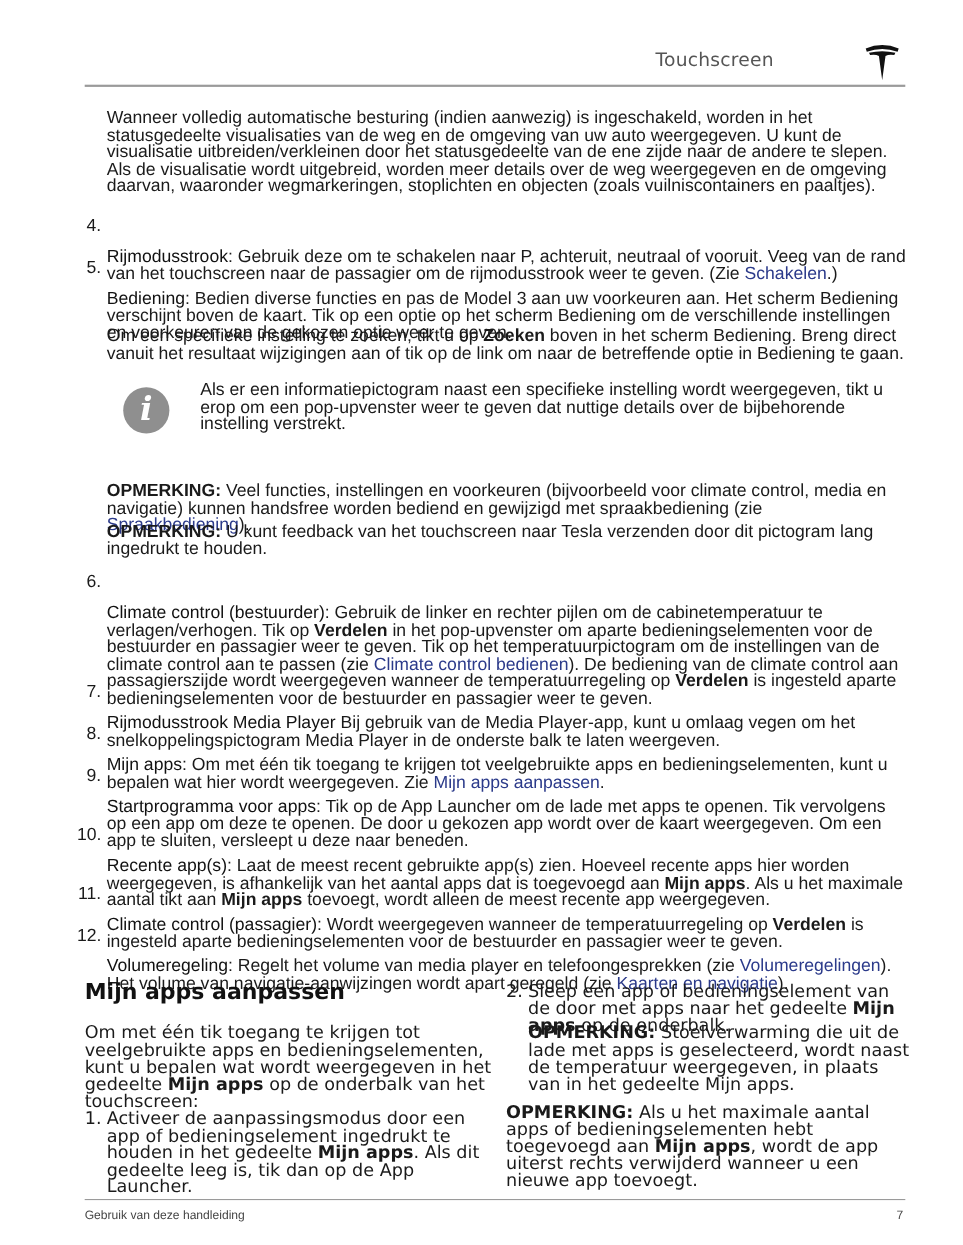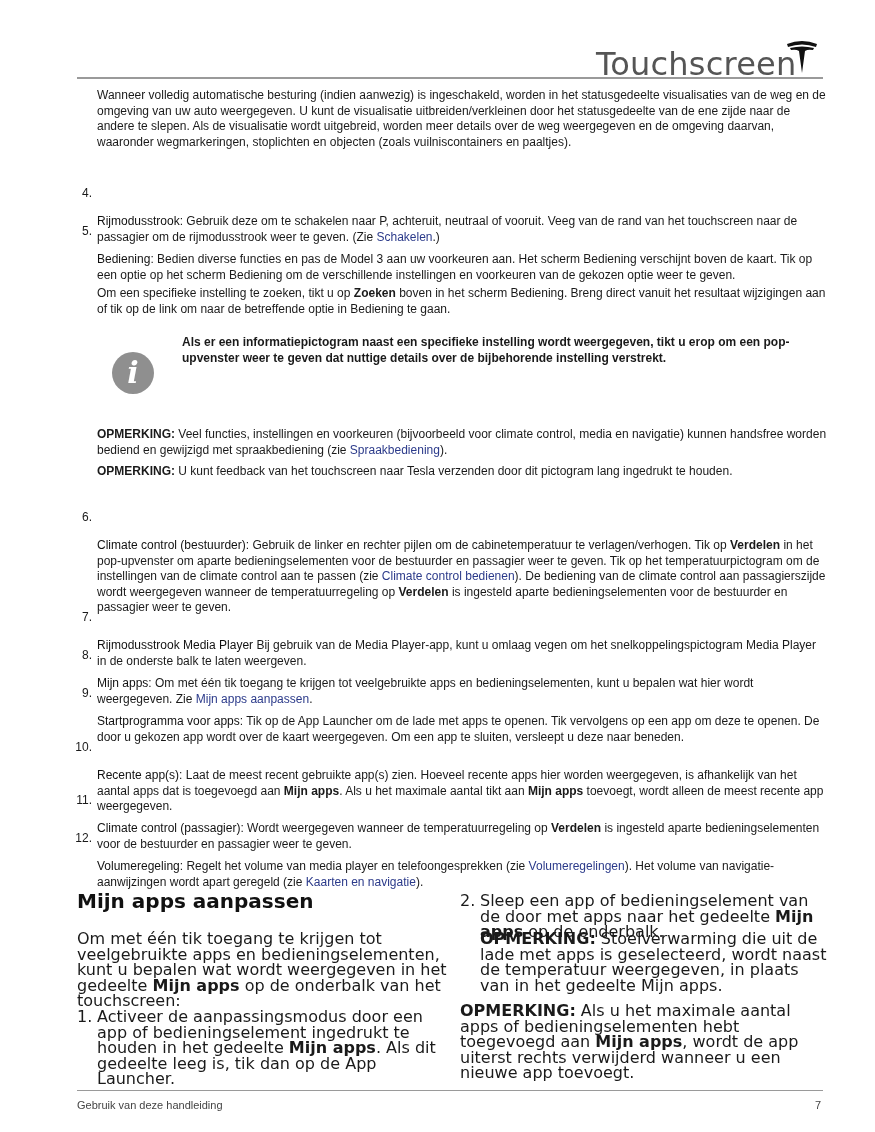--- a/index.html
+++ b/index.html
@@ -1,22 +1,22 @@
 <!DOCTYPE html>
 <html><head>
 <meta charset="utf-8">
 <style>
   html, body { margin: 0; padding: 0; background: #ffffff; }
   body { width: 875px; height: 1132px; position: relative; overflow: hidden;
          font-family: "Liberation Sans", "DejaVu Sans", sans-serif; color: #1a1a1a; }
-  .header-title { position: absolute; left: 596px; top: 45px; font-size: 32px; color: #555555;
+  .header-title { position: absolute; left: 596px; top: 45px; font-size: 17px; color: #555555;
                   font-family: "DejaVu Sans", sans-serif; font-weight: normal; letter-spacing: 0.2px; }
   .tesla-logo { position: absolute; left: 786px; top: 40px; width: 32px; height: 34px; }
   .header-rule { position: absolute; left: 77px; top: 77px; width: 746px; height: 2px; background: #9a9a9a; }
-  .body-text { font-size: 12px; line-height: 15.5px; }
+  .body-text { font-size: 16px; line-height: 15.5px; margin-top: 12px; }
   .p { position: absolute; left: 97px; width: 730px; }
   .item { position: absolute; left: 70px; width: 757px; }
   .item .num { position: absolute; left: 0; width: 22px; text-align: right; }
   .item .txt { position: absolute; left: 27px; width: 730px; margin-top: 28px; }
   .term { font-weight: normal; color: #111; }
   b { font-weight: bold; }
   .link { color: #2b3a8a; }
   .info-icon { position: absolute; left: 112px; top: 352px; width: 42px; height: 42px; border-radius: 50%; background: #8f8f8f; }
   .info-icon span { position: absolute; left: 0; top: 2px; width: 42px; text-align: center; color: #fff;
                     font-family: "DejaVu Serif", serif; font-style: italic; font-weight: bold; font-size: 30px; line-height: 38px; }
@@ -45,21 +45,21 @@
 
 <div class="item body-text" style="top:224px;">
   <span class="num">5.</span>
   <div class="txt"><span class="term">Bediening</span><span>: Bedien diverse functies en pas de Model 3 aan uw voorkeuren aan. Het scherm Bediening verschijnt boven de kaart. Tik op een optie op het scherm Bediening om de verschillende instellingen en voorkeuren van de gekozen optie weer te geven.</span></div>
 </div>
 <div class="p body-text" style="top:286px;"><span>Om een specifieke instelling te zoeken, tikt u op </span><b>Zoeken</b><span> boven in het scherm Bediening. Breng direct vanuit het resultaat wijzigingen aan of tik op de link om naar de betreffende optie in Bediening te gaan.</span></div>
 
 <div class="info-icon">
     <span>i</span>
   </div>
-<div class="body-text" style="position:absolute; left:182px; top:335px; width:640px;font-weight:bold;">Als er een informatiepictogram naast een specifieke instelling wordt weergegeven, tikt u erop om een pop-upvenster weer te geven dat nuttige details over de bijbehorende instelling verstrekt.</div>
+<div class="body-text" style="position:absolute; left:182px; top:335px; width:640px;">Als er een informatiepictogram naast een specifieke instelling wordt weergegeven, tikt u erop om een pop-upvenster weer te geven dat nuttige details over de bijbehorende instelling verstrekt.</div>
 
 <div class="p body-text" style="top:427px;"><b>OPMERKING:</b><span> Veel functies, instellingen en voorkeuren (bijvoorbeeld voor climate control, media en navigatie) kunnen handsfree worden bediend en gewijzigd met spraakbediening (zie </span><span class="link">Spraakbediening</span><span>).</span></div>
 <div class="p body-text" style="top:464px;"><b>OPMERKING:</b><span> U kunt feedback van het touchscreen naar Tesla verzenden door dit pictogram lang ingedrukt te houden.</span></div>
 
 <div class="item body-text" style="top:510px;">
   <span class="num">6.</span>
   <div class="txt"><span class="term">Climate control (bestuurder)</span><span>: Gebruik de linker en rechter pijlen om de cabinetemperatuur te verlagen/verhogen. Tik op </span><b>Verdelen</b><span> in het pop-upvenster om aparte bedieningselementen voor de bestuurder en passagier weer te geven. Tik op het temperatuurpictogram om de instellingen van de climate control aan te passen (zie </span><span class="link">Climate control bedienen</span><span>). De bediening van de climate control aan passagierszijde wordt weergegeven wanneer de temperatuurregeling op </span><b>Verdelen</b><span> is ingesteld aparte bedieningselementen voor de bestuurder en passagier weer te geven.</span></div>
 </div>
 
 <div class="item body-text" style="top:610px;">

